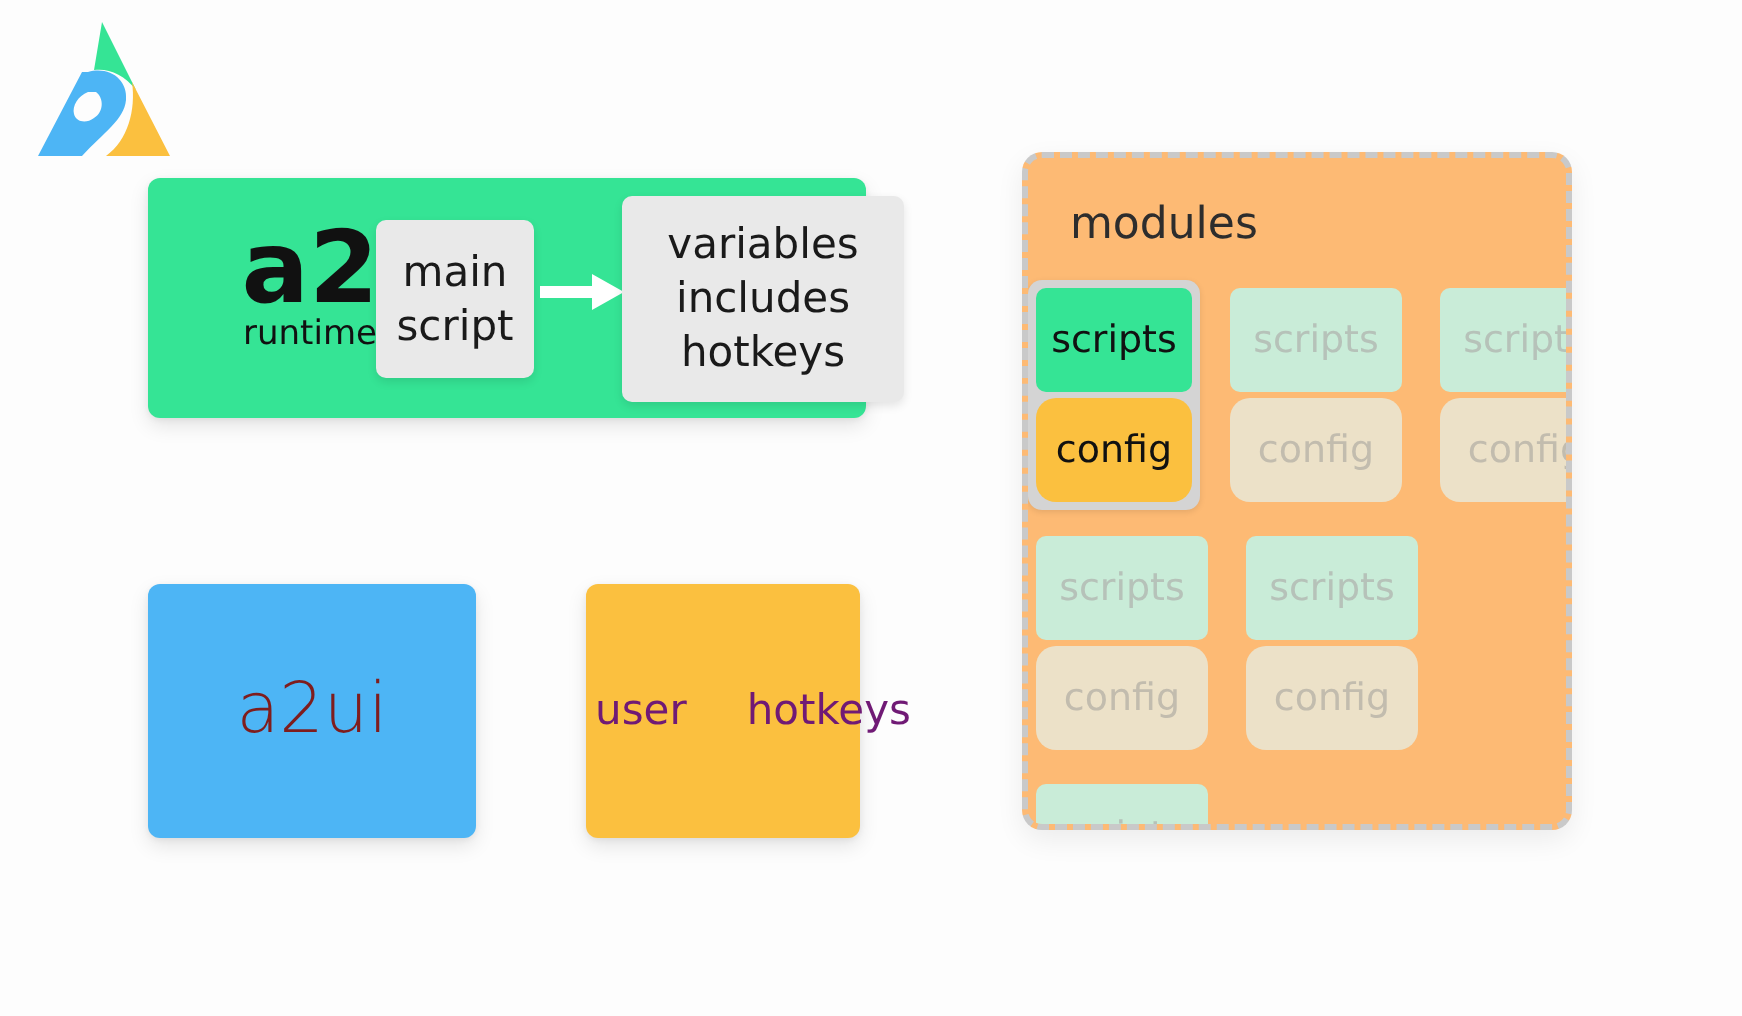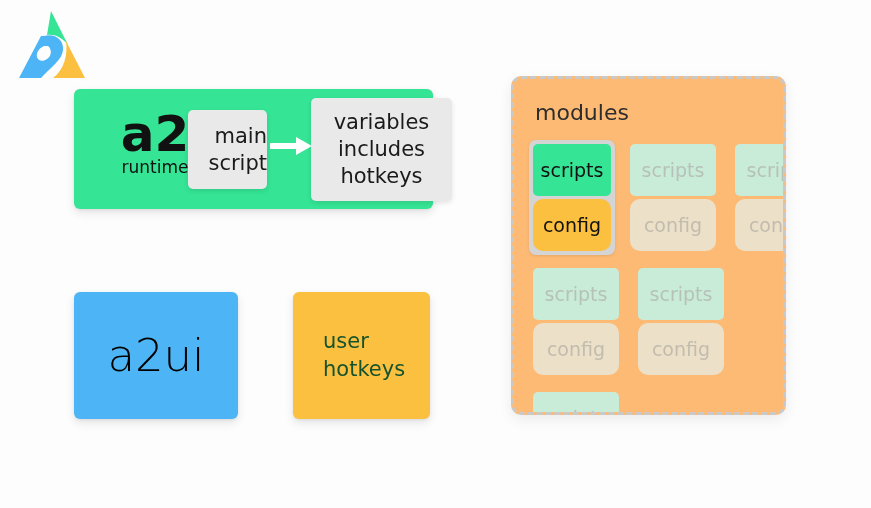--- a/index.html
+++ b/index.html
@@ -83,21 +83,20 @@
     text-align: center;
     white-space: nowrap;
   }
 
   .main-script {
     left: 188px;
     top: 110px;
     width: 79px;
     height: 79px;
     font-size: 21px;
-    align-items: flex-end;
   }
 
   .var-card {
     left: 311px;
     top: 98px;
     width: 141px;
     height: 103px;
     font-size: 21px;
   }
 
@@ -114,37 +113,37 @@
     left: 74px;
     top: 292px;
     width: 164px;
     height: 127px;
     background: #4db5f5;
     display: flex;
     align-items: center;
     justify-content: center;
   }
   .a2ui-box span {
-    font-size: 45px;
+    font-size: 35px;
     font-weight: 300;
-    color: #000000;
+    color: #7f1d1d;
     line-height: 1;
   }
 
   .settings-box {
     left: 293px;
     top: 292px;
     width: 137px;
     height: 127px;
     background: #fbc03f;
     display: flex;
-    flex-direction: column;
-    align-items: center;
-    justify-content: center;
-    color: #14532d;
+    flex-direction: row;
+    align-items: center;
+    justify-content: center;
+    color: #701a75;
     font-size: 21px;
   }
   .settings-box span {
     display: block;
     line-height: 1.3;
     width: 100%;
     padding-left: 30px;
     box-sizing: border-box;
   }
 
@@ -166,21 +165,21 @@
   .modules-title {
     position: absolute;
     left: 21px;
     top: 21px;
     font-size: 22px;
     color: #2d2d2d;
   }
 
   .modules-grid {
     position: absolute;
-    left: 19px;
+    left: 4px;
     top: 65px;
     width: 290px;
     display: flex;
     flex-wrap: wrap;
     gap: 17px 19px;
     text-align: right;
   }
 
   .module-card {
     width: 86px;

